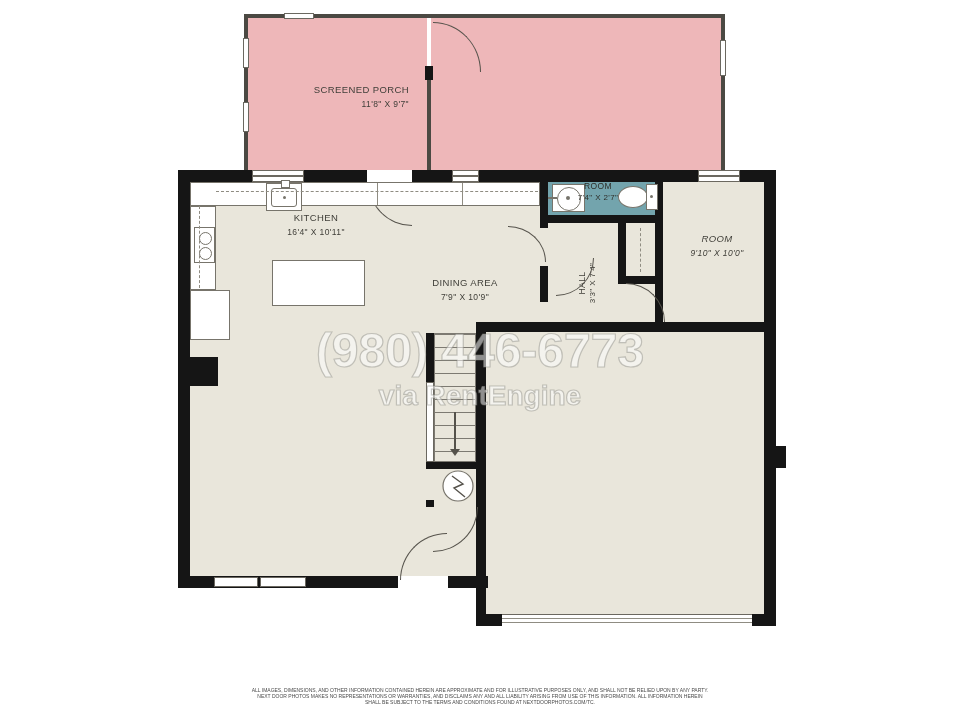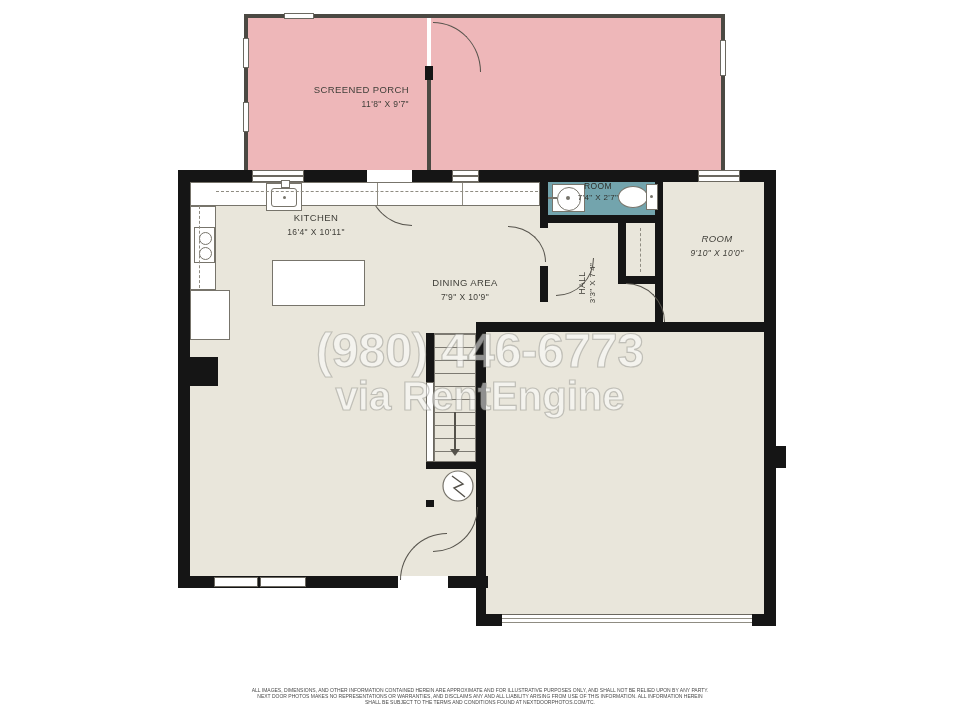--- a/index.html
+++ b/index.html
@@ -25,21 +25,21 @@
   .dash-v{border-left:1px dashed #8f8c82;}
   .room-label{color:#3f3e38;text-align:center;letter-spacing:0.4px;}
   .room-label .rn{font-size:9.5px;}
   .room-label .rd{font-size:8.5px;margin-top:4px;}
   .stairs{background:#e9e6db;border:1px solid #7d7a72;box-sizing:border-box;
           background-image:repeating-linear-gradient(to bottom,#7d7a72 0,#7d7a72 1px,transparent 1px,transparent 13px);}
   .watermark{left:0;right:0;top:326px;text-align:center;color:rgba(255,255,255,0.52);
              -webkit-text-stroke:1.2px rgba(135,135,128,0.45);font-weight:bold;z-index:50;pointer-events:none;}
   .wm1{font-size:40px;line-height:42px;}
   .wm2{font-size:48px;line-height:50px;}
-  .wm3{font-size:40px;line-height:40px;}
+  .wm3{font-size:28px;line-height:40px;}
   .disclaimer{left:0;right:0;top:687px;text-align:center;color:#4a4a4a;font-size:5px;line-height:6px;z-index:60;}
   .garage-door{background:#ffffff;border-top:1px solid #6b6860;box-sizing:border-box;
                background-image:linear-gradient(to bottom,transparent 30%,#8f8c82 30%,#8f8c82 40%,transparent 40%,transparent 62%,#8f8c82 62%,#8f8c82 72%,transparent 72%);}
 </style>
 </head>
 <body>
 
 <div class="page">
 
   <div class="abs fill-pink" style="left:247px;top:17px;width:180px;height:153px;"></div>

